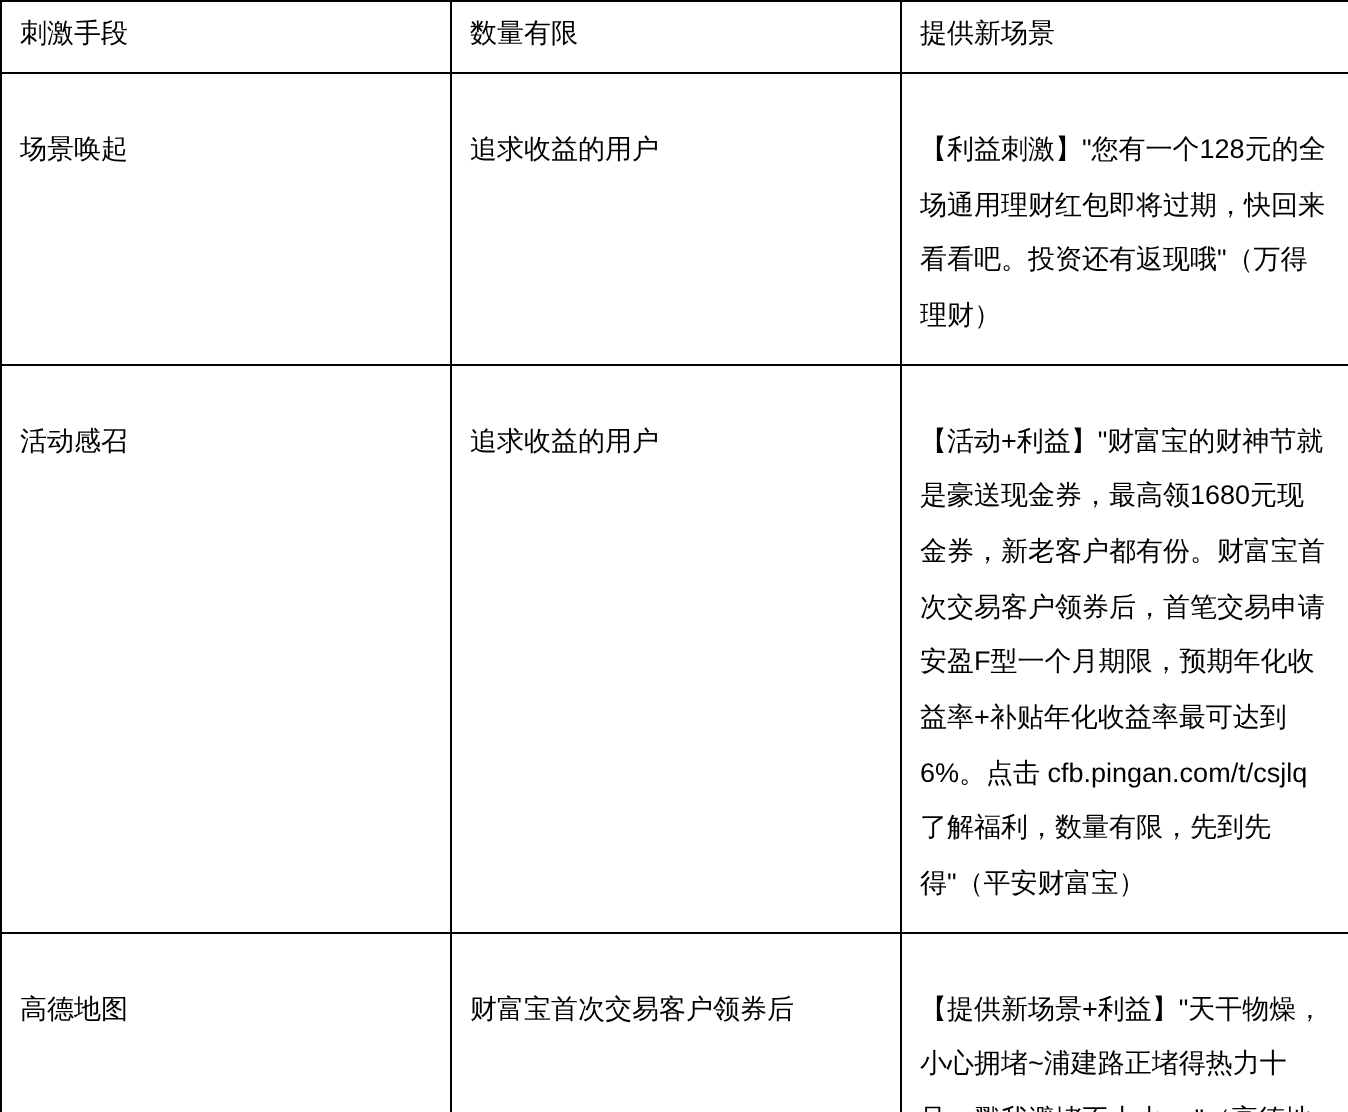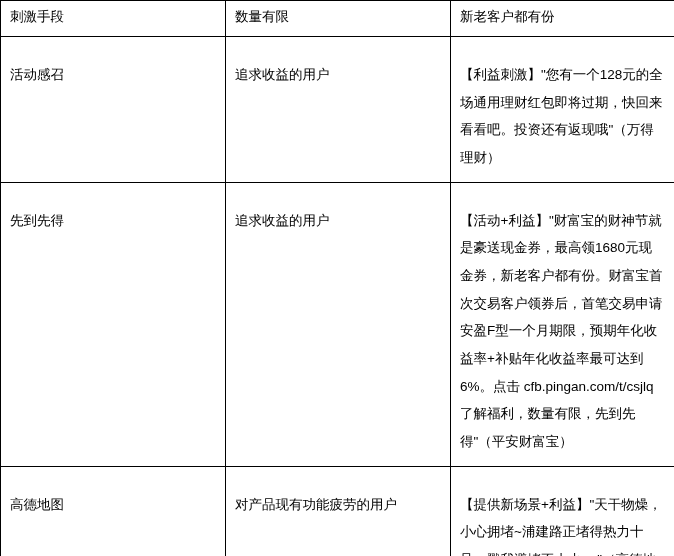--- a/index.html
+++ b/index.html
@@ -64,51 +64,51 @@
     </colgroup>
     <tbody>
       <tr class="header">
         <td>
             <span class="cell-text">刺激手段</span>
           </td>
         <td>
             <span class="cell-text">数量有限</span>
           </td>
         <td>
-            <span class="cell-text">新老客户都有份</span>
+            <span class="cell-text">提供新场景</span>
           </td>
       </tr>
       <tr>
         <td class="col-means">
-            <span class="cell-text">活动感召</span>
+            <span class="cell-text">场景唤起</span>
           </td>
         <td class="col-situation">
             <span class="cell-text">追求收益的用户</span>
           </td>
         <td class="col-case">
             <span class="cell-text">【利益刺激】"您有一个128元的全场通用理财红包即将过期，快回来看看吧。投资还有返现哦"（万得理财）</span>
           </td>
       </tr>
       <tr>
         <td class="col-means">
-            <span class="cell-text">先到先得</span>
+            <span class="cell-text">活动感召</span>
           </td>
         <td class="col-situation">
             <span class="cell-text">追求收益的用户</span>
           </td>
         <td class="col-case">
             <span class="cell-text">【活动+利益】"财富宝的财神节就是豪送现金券，最高领1680元现金券，新老客户都有份。财富宝首次交易客户领券后，首笔交易申请安盈F型一个月期限，预期年化收益率+补贴年化收益率最可达到6%。点击 cfb.pingan.com/t/csjlq 了解福利，数量有限，先到先得"（平安财富宝）</span>
           </td>
       </tr>
       <tr class="row-last">
         <td class="col-means">
             <span class="cell-text">高德地图</span>
           </td>
         <td class="col-situation">
-            <span class="cell-text">对产品现有功能疲劳的用户</span>
+            <span class="cell-text">财富宝首次交易客户领券后</span>
           </td>
         <td class="col-case">
             <span class="cell-text">【提供新场景+利益】"天干物燥，小心拥堵~浦建路正堵得热力十足，戳我避堵不上火&gt;&gt;"（高德地图）</span>
           </td>
       </tr>
     </tbody>
   </table>
 </div>
 
 </body></html>

